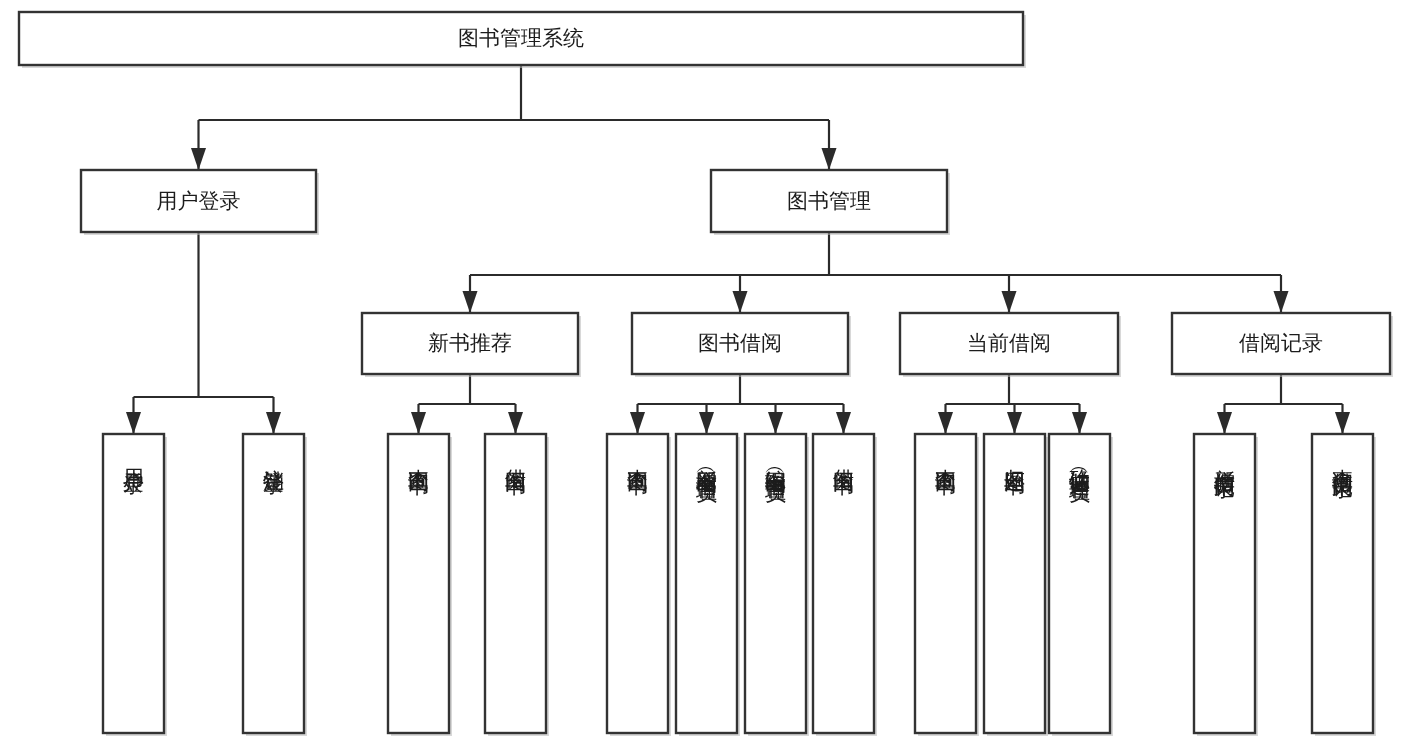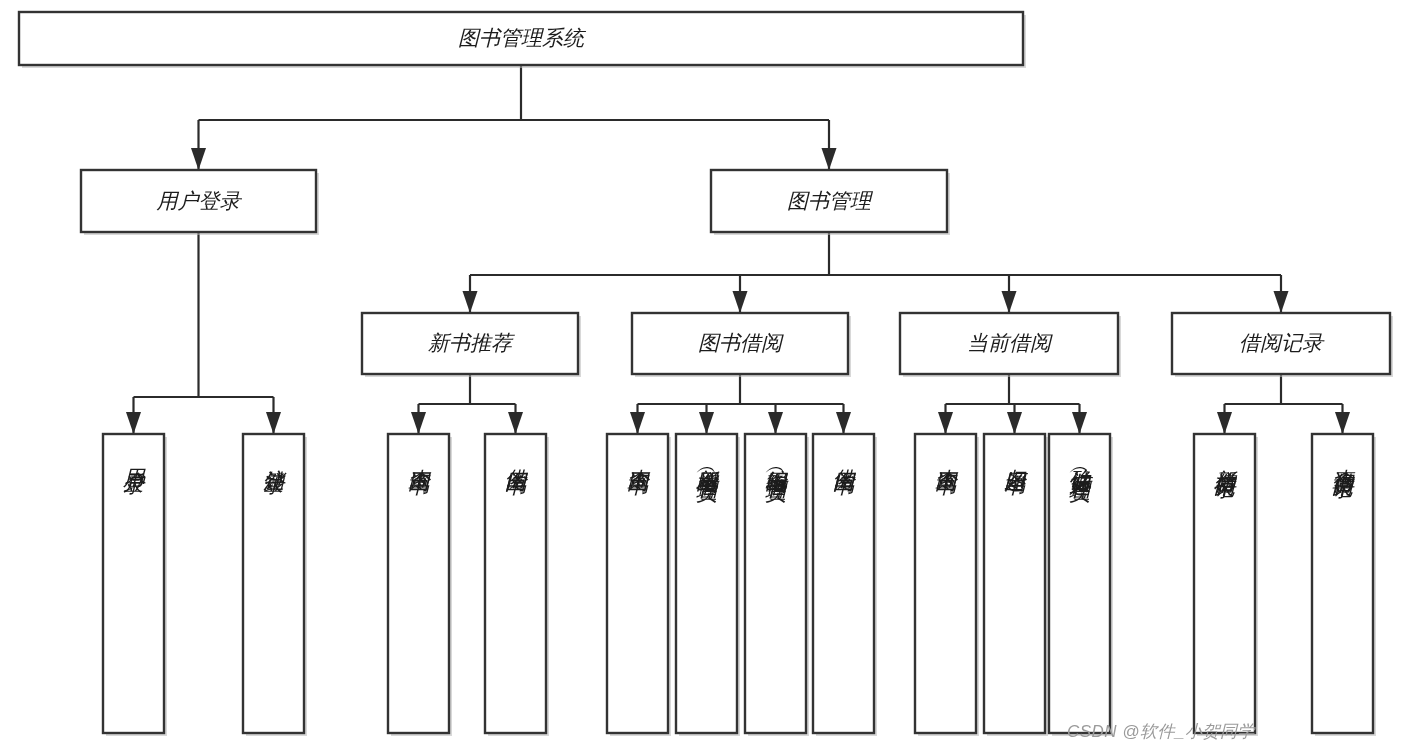--- a/index.html
+++ b/index.html
@@ -13,21 +13,20 @@
     height: 747px;
     font-family: "Liberation Sans", "DejaVu Sans", sans-serif;
     overflow: hidden;
     position: relative;
   }
   #diagram-root {
     position: relative;
     width: 1263px;
     height: 747px;
     background: #ffffff;
-    font-style: italic;
   }
   svg.diagram-canvas {
     position: absolute;
     left: 0;
     top: 0;
     width: 1405px;
     height: 747px;
     display: block;
   }
   .node-box {
@@ -232,14 +231,13 @@
         <span class="leaf-label">确认归还（管理员）</span>
       </div>
       <div class="leaf-label-wrap" style="left: 1194px; top: 452px; width: 61px; height: 275px;">
         <span class="leaf-label">新增借阅记录</span>
       </div>
       <div class="leaf-label-wrap" style="left: 1312px; top: 452px; width: 61px; height: 275px;">
         <span class="leaf-label">查询借阅记录</span>
       </div>
     </div>
 
-  <div class="watermark">CSDN @软件_小贺同学</div>
 </div>
 
 </body></html>

